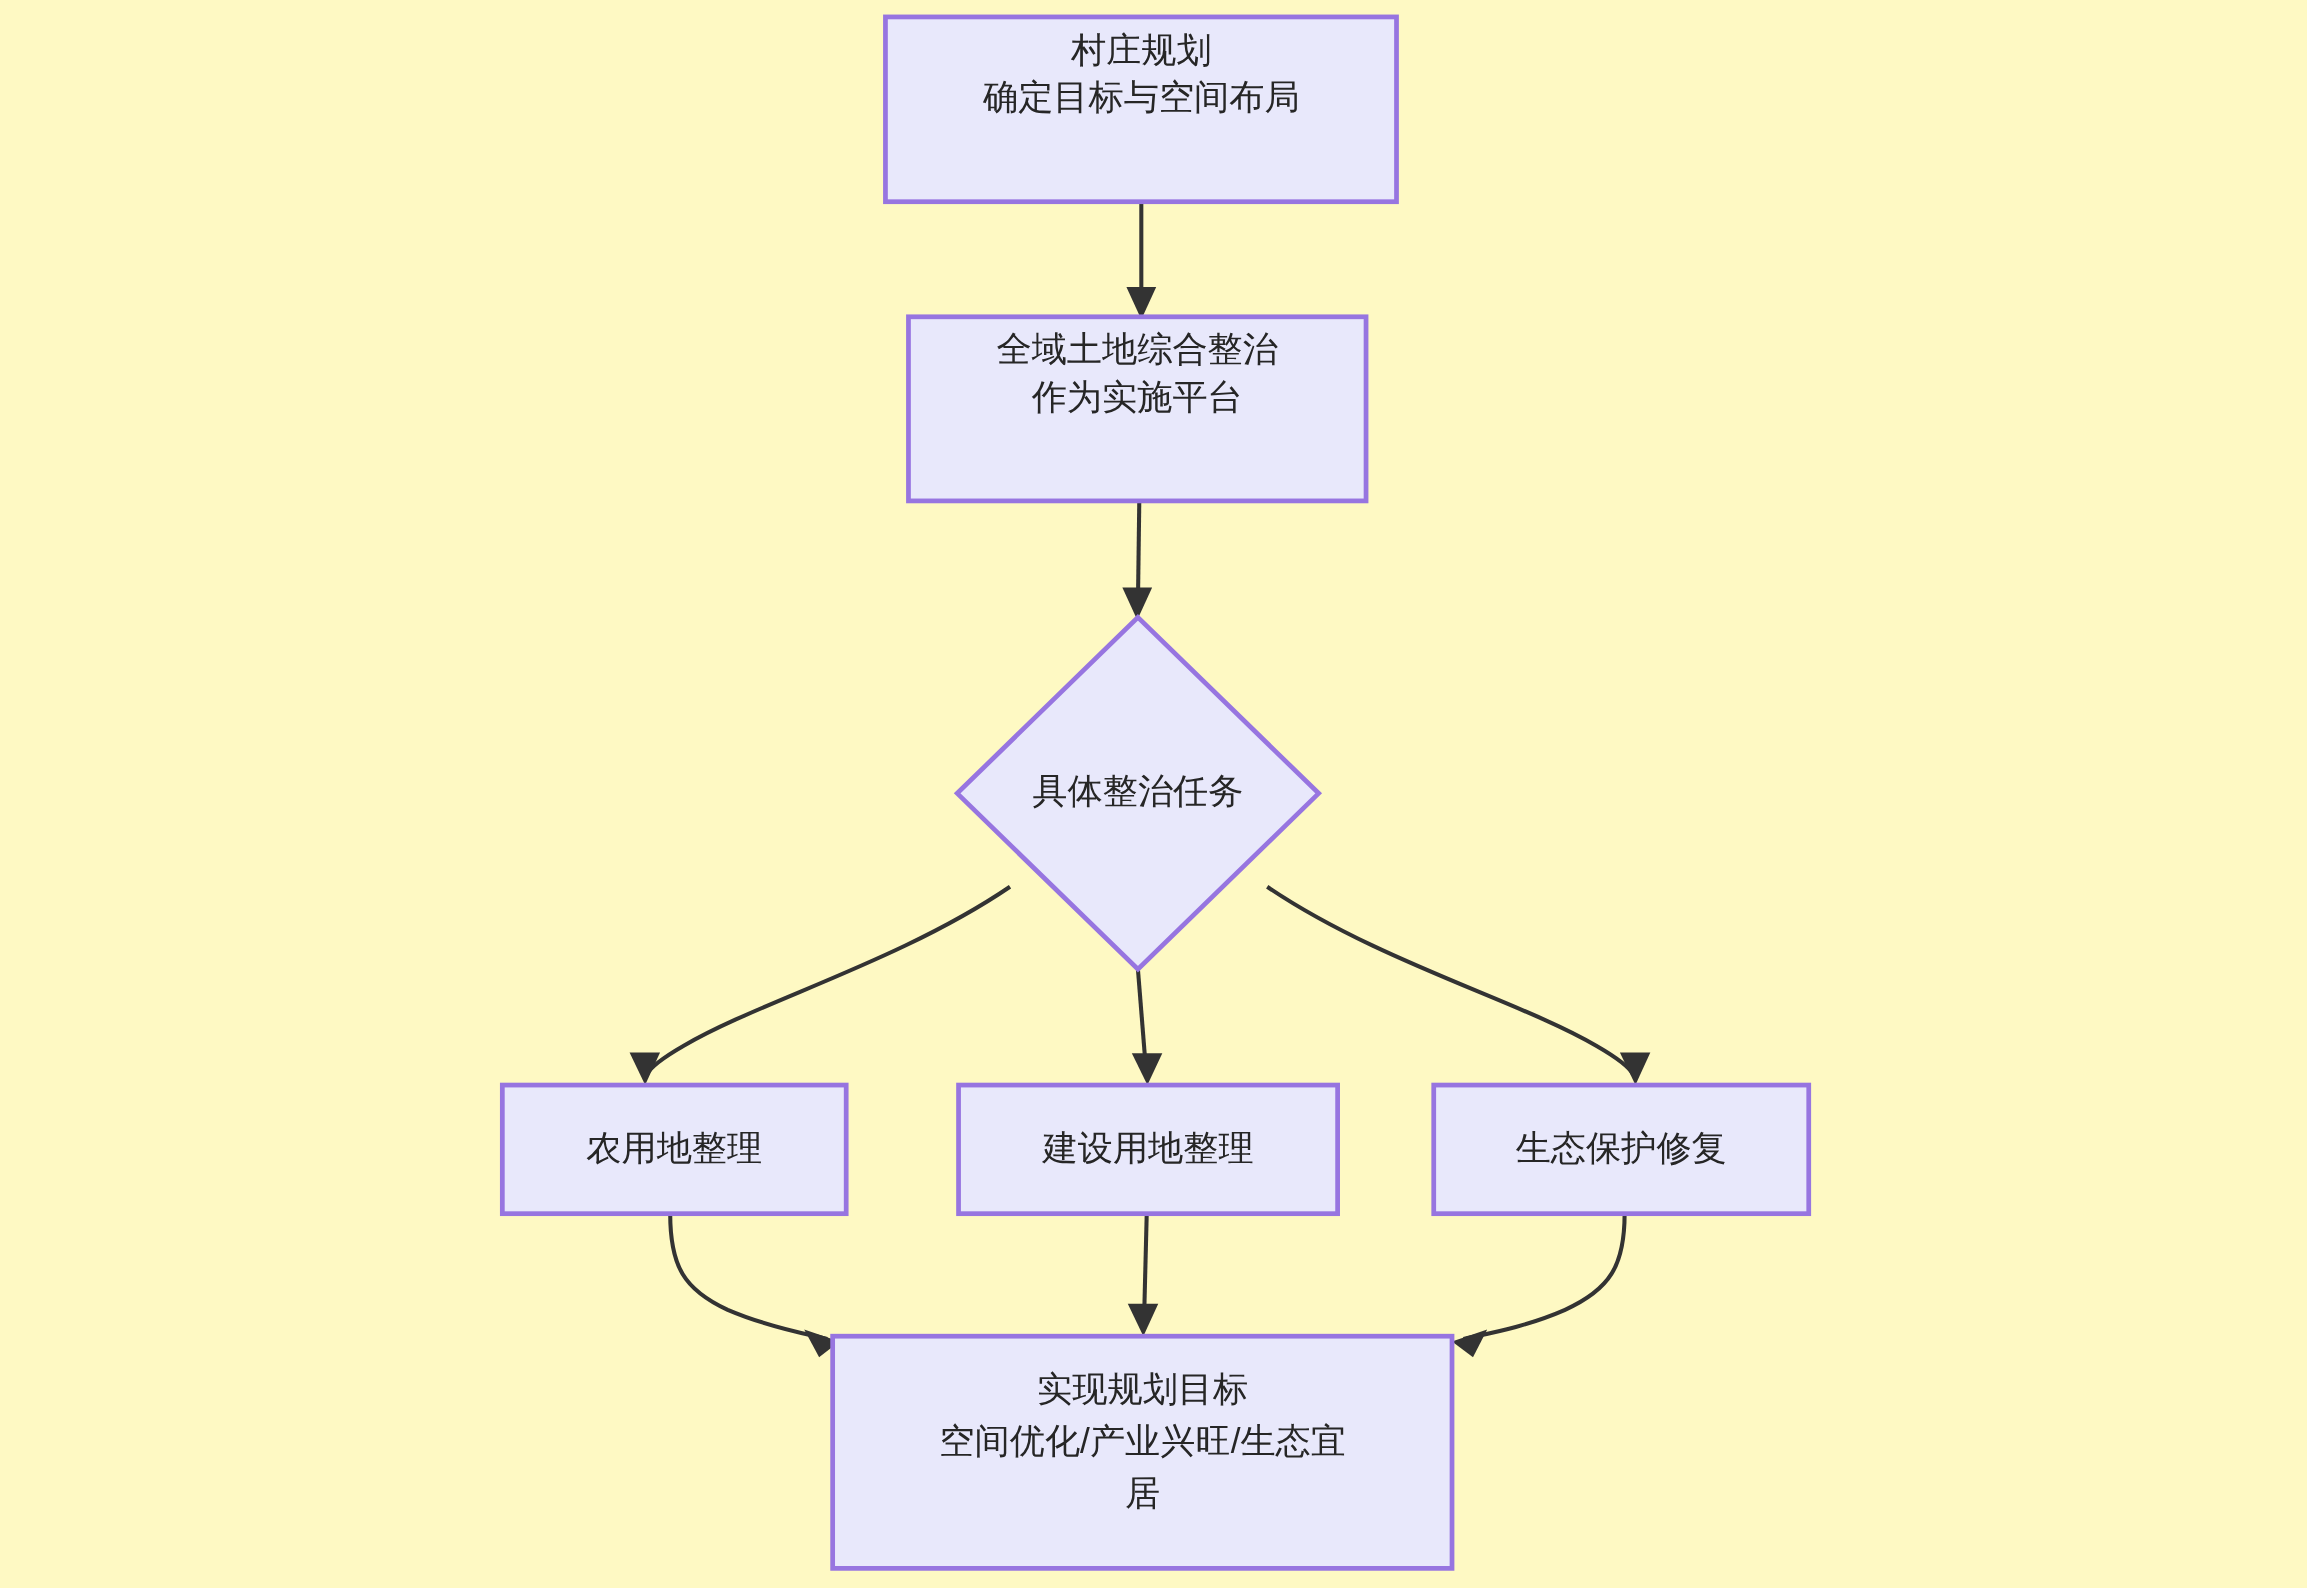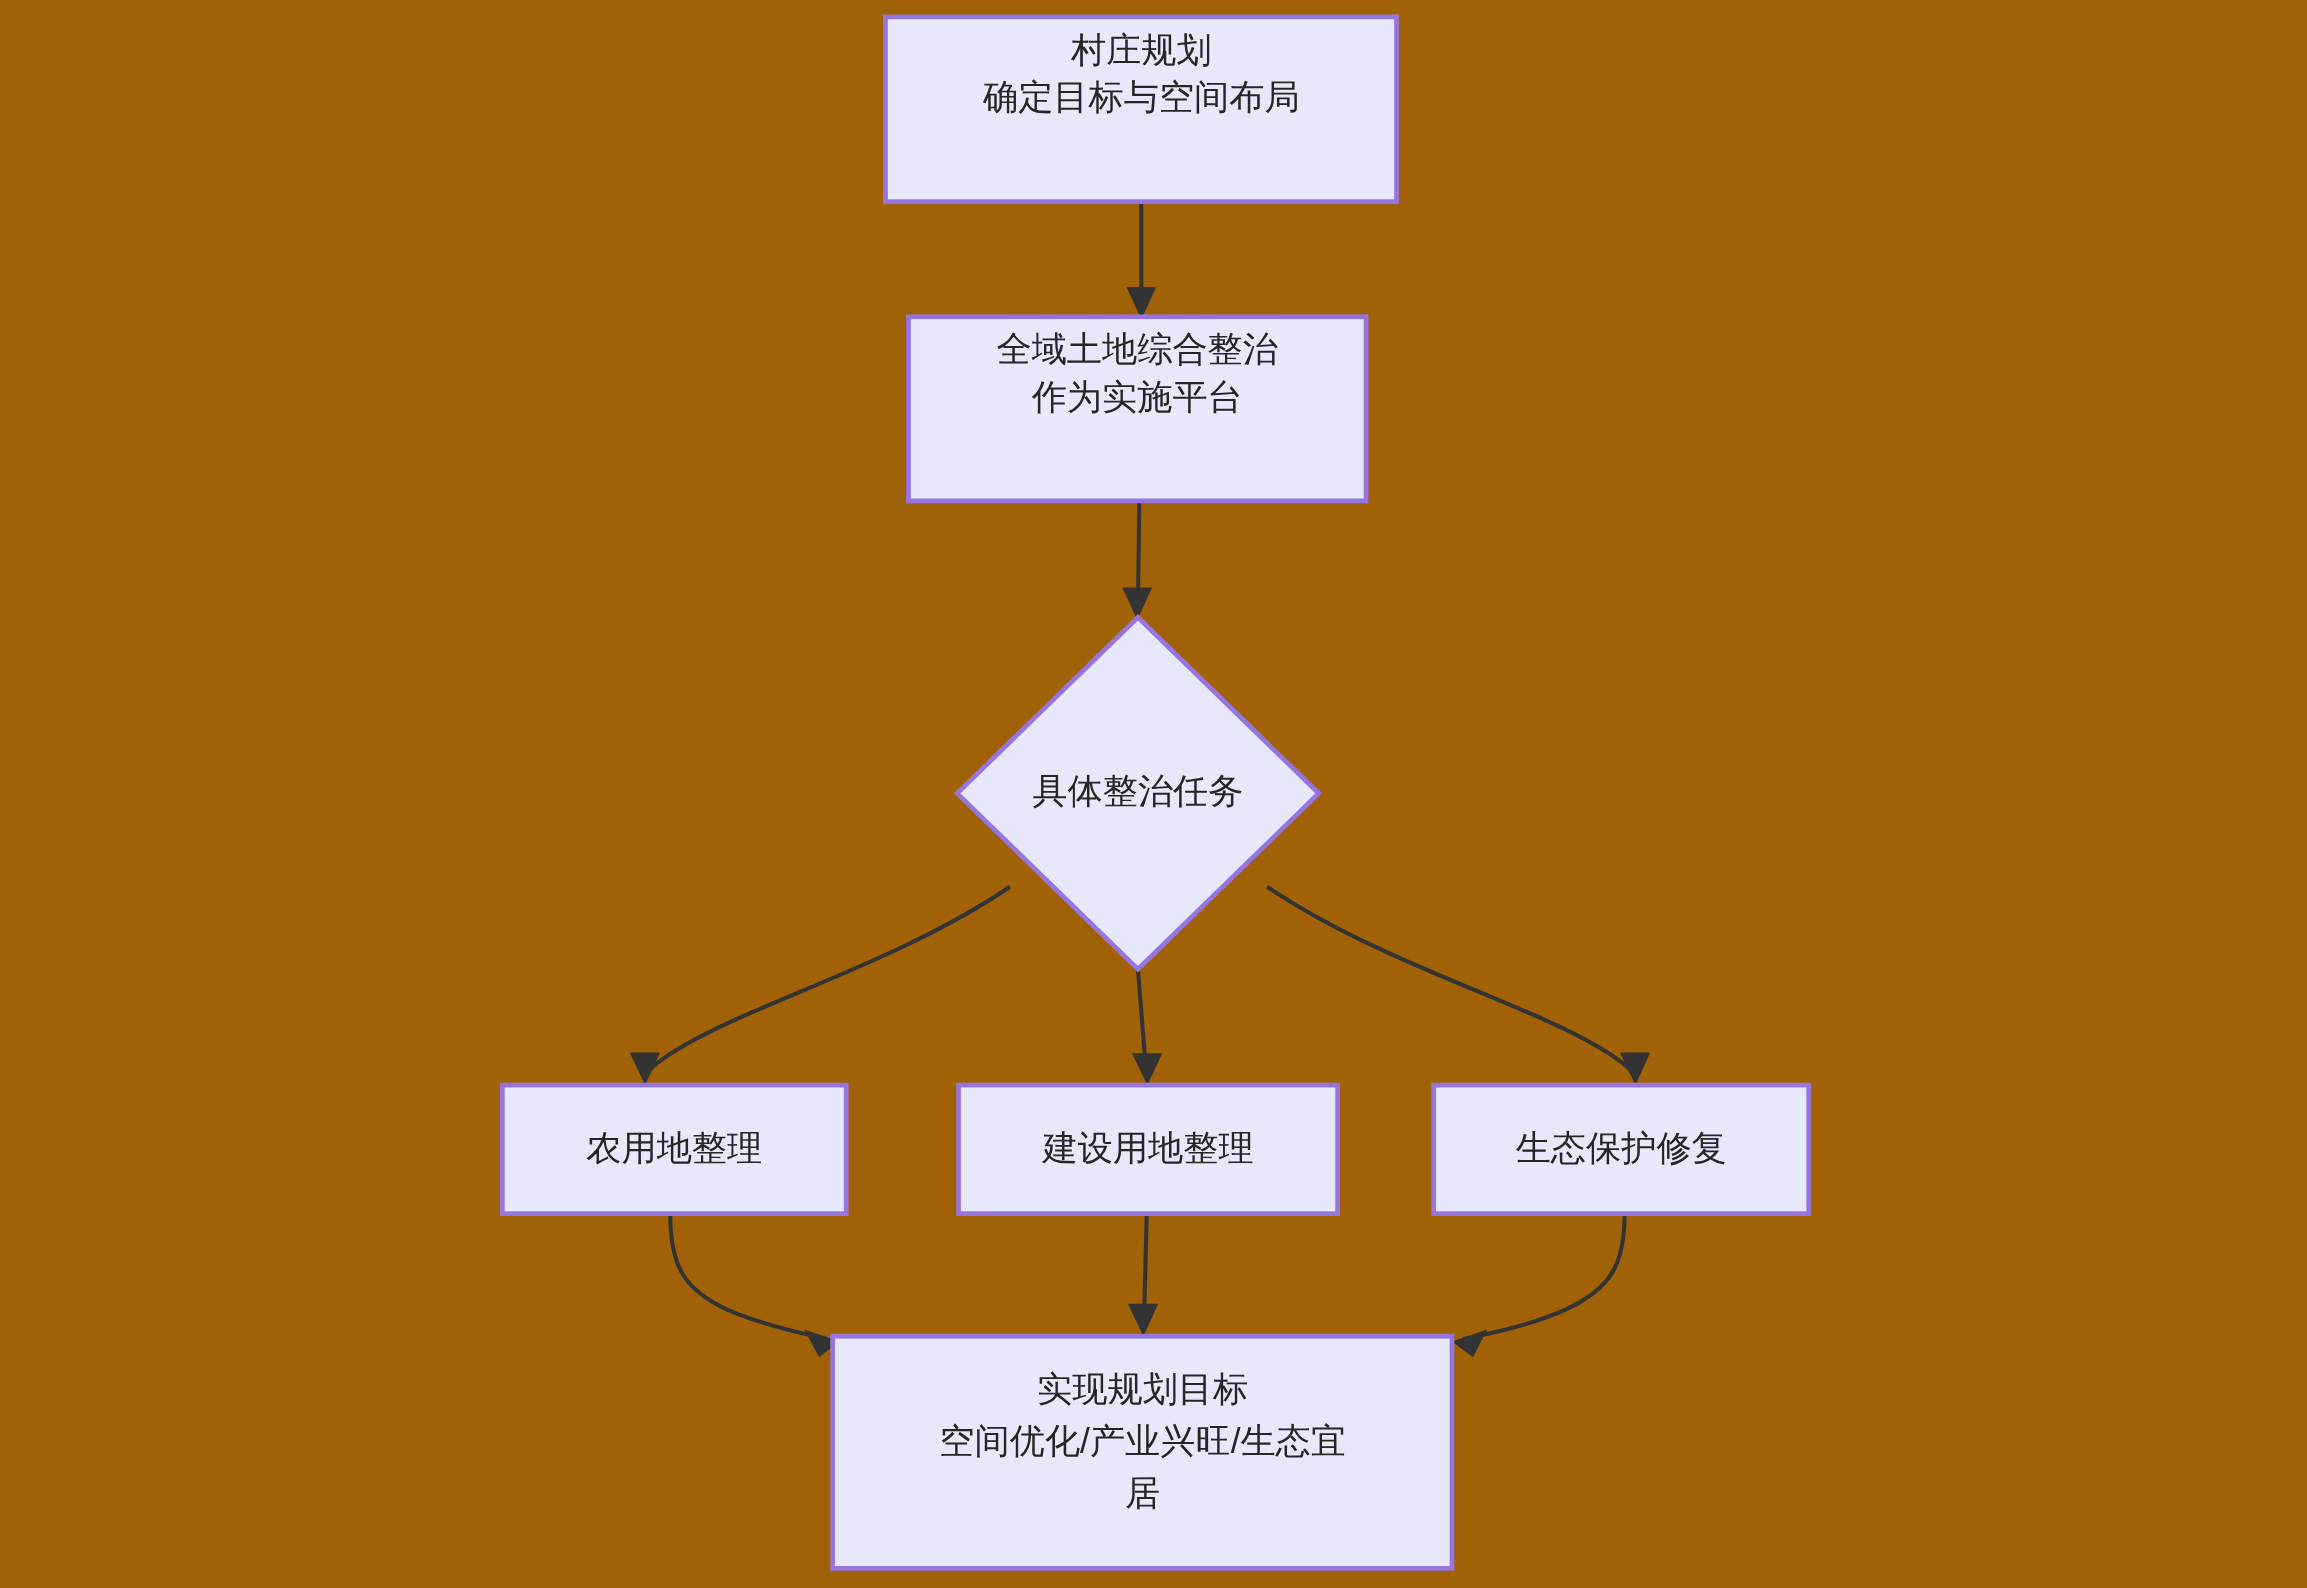--- a/index.html
+++ b/index.html
@@ -11,21 +11,21 @@
   body {
     width: 2307px;
     height: 1588px;
     overflow: hidden;
     font-family: "Liberation Sans", "DejaVu Sans", sans-serif;
   }
   #flow-root {
     position: relative;
     width: 2307px;
     height: 1588px;
-    background: #a16207;
+    background: #fef9c3;
   }
   svg#flow-svg {
     position: absolute;
     top: 0;
     left: 0;
     width: 2307px;
     height: 1588px;
     display: block;
   }
   .node-shape {

